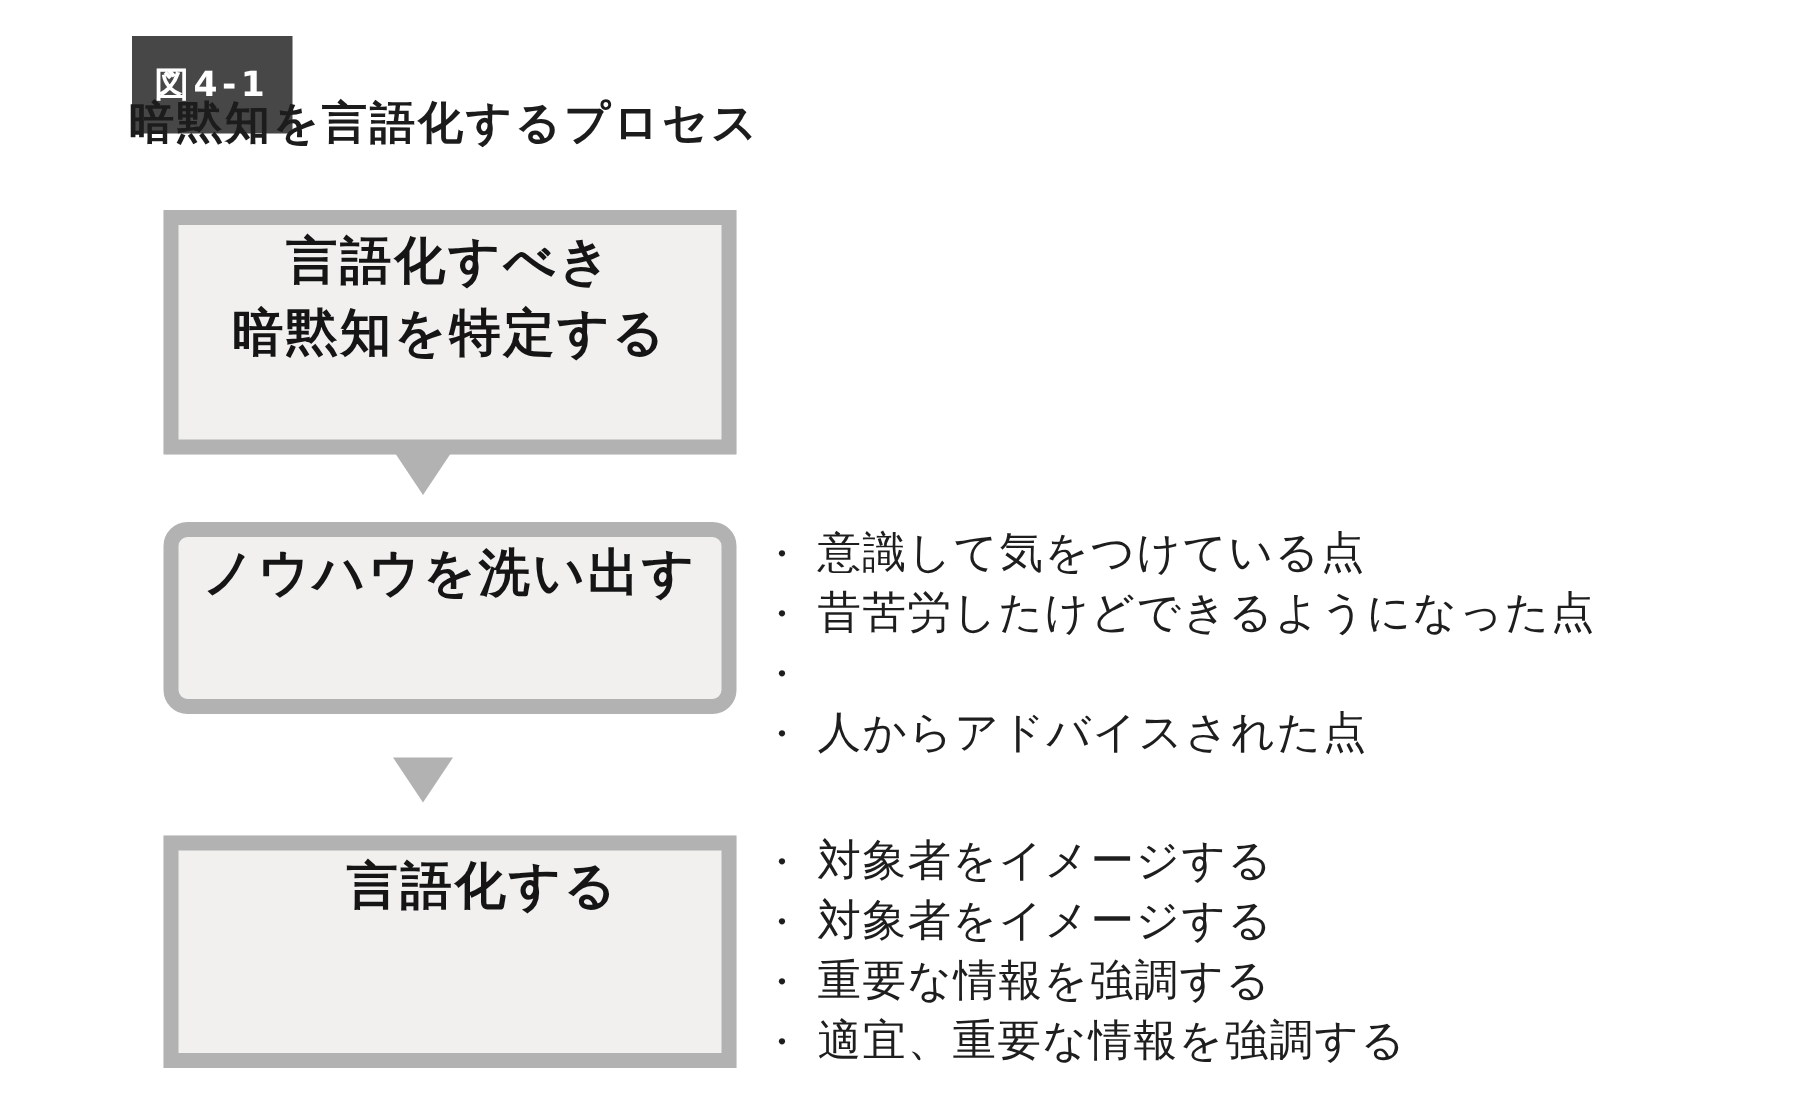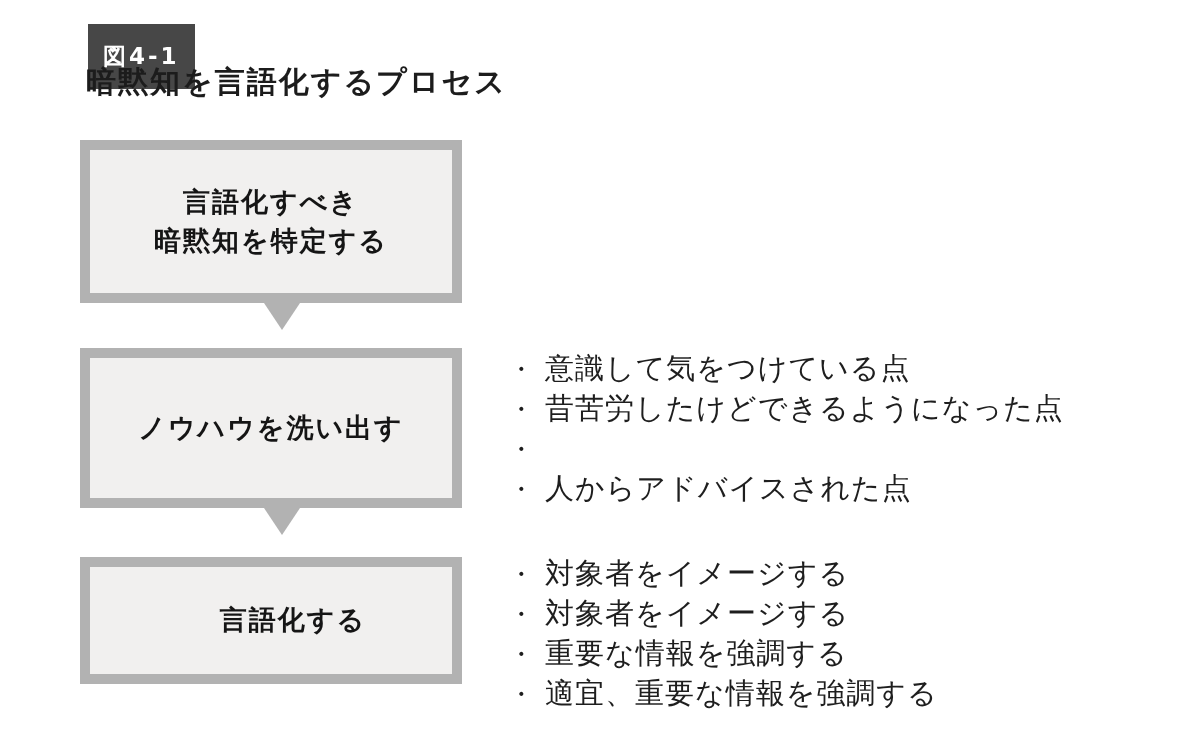--- a/index.html
+++ b/index.html
@@ -41,39 +41,39 @@
     font-size: 30px;
     font-weight: bold;
     letter-spacing: 2px;
     color: var(--text, #1c1c1c);
     white-space: nowrap;
   }
 
   
   .step-box {
     position: absolute;
-    left: 80px;
+    left: 109px;
     width: 382px;
     box-sizing: border-box;
     border: 10px solid var(--border, #b2b2b2);
     background: var(--box-fill, #f1f0ef);
     display: flex;
     flex-direction: column;
     align-items: center;
-    justify-content: center;
+    justify-content: flex-start;
     text-align: center;
-    font-size: 27px;
+    font-size: 34px;
     font-weight: bold;
     letter-spacing: 2px;
     line-height: 1.42;
     color: #151515;
   }
   .box1 { top: 140px; height: 163px; }
-  .box2 { top: 348px; height: 160px; }
-  .box3 { top: 557px; height: 127px; padding-left: 44px; }
+  .box2 { top: 348px; height: 128px; border-radius: 16px; }
+  .box3 { top: 557px; height: 155px; padding-left: 44px; }
 
   
   .tri {
     position: absolute;
     left: 262px;
     width: 0;
     height: 0;
     border-left: 20px solid transparent;
     border-right: 20px solid transparent;
     border-top: 30px solid var(--border, #b2b2b2);

